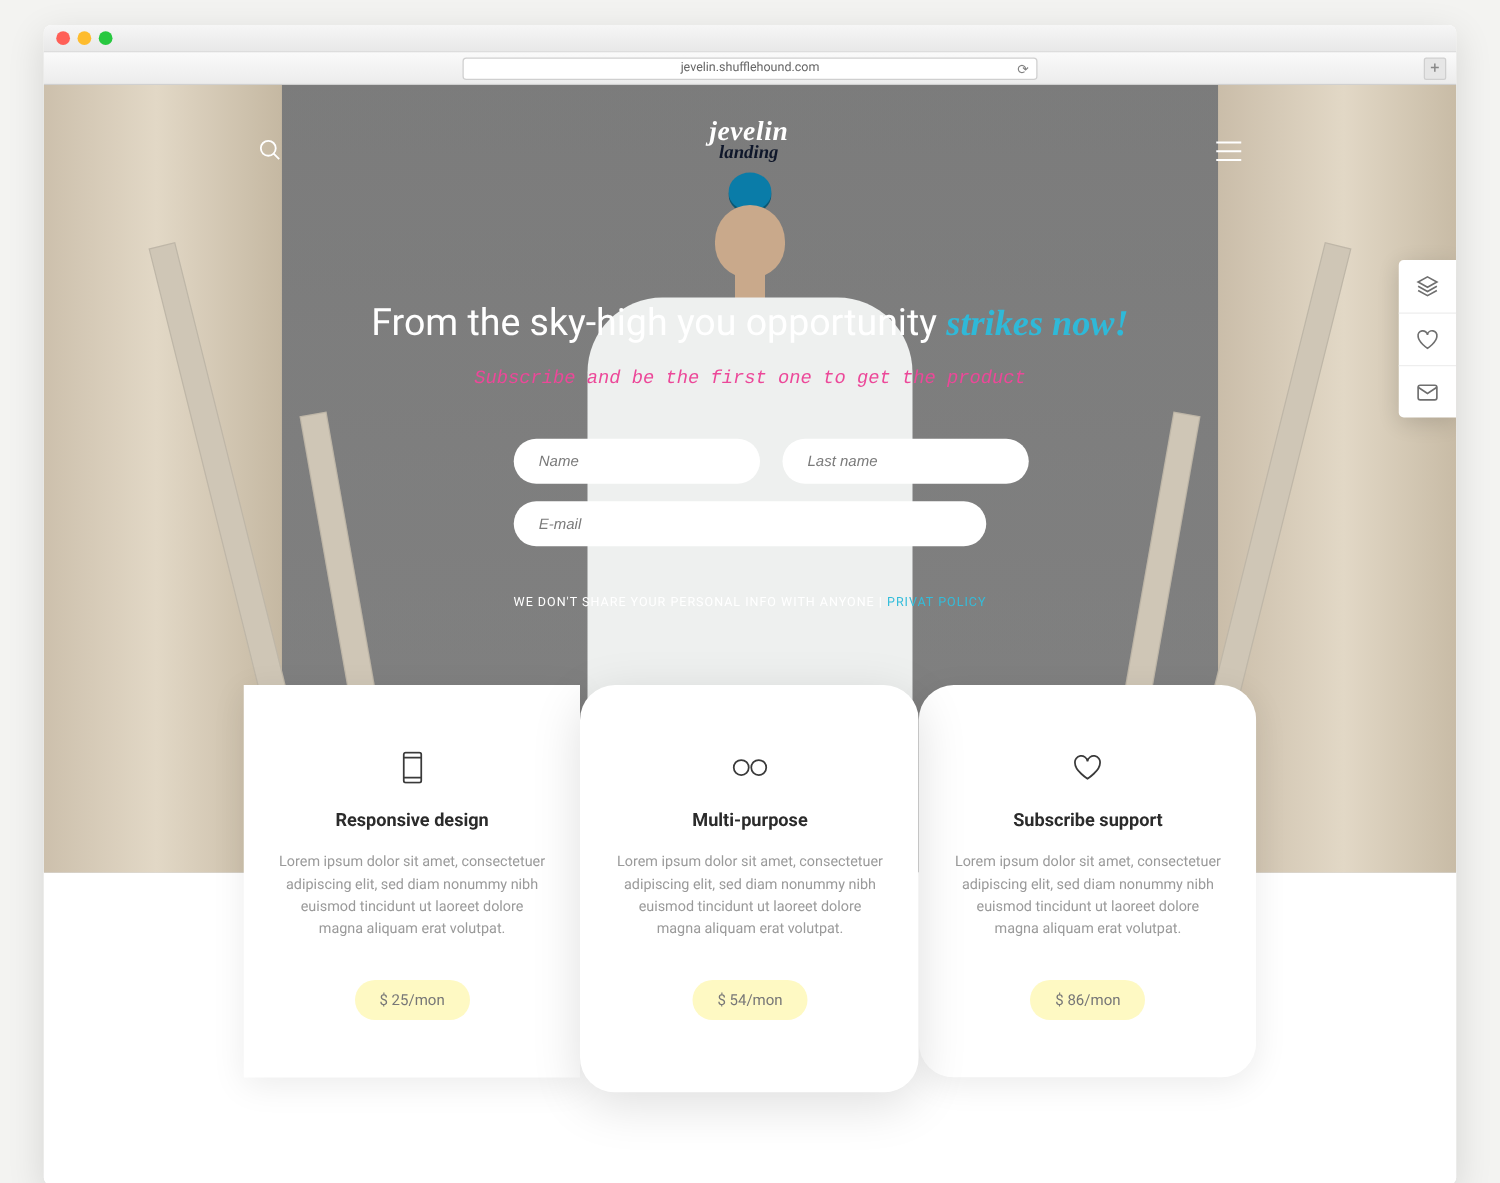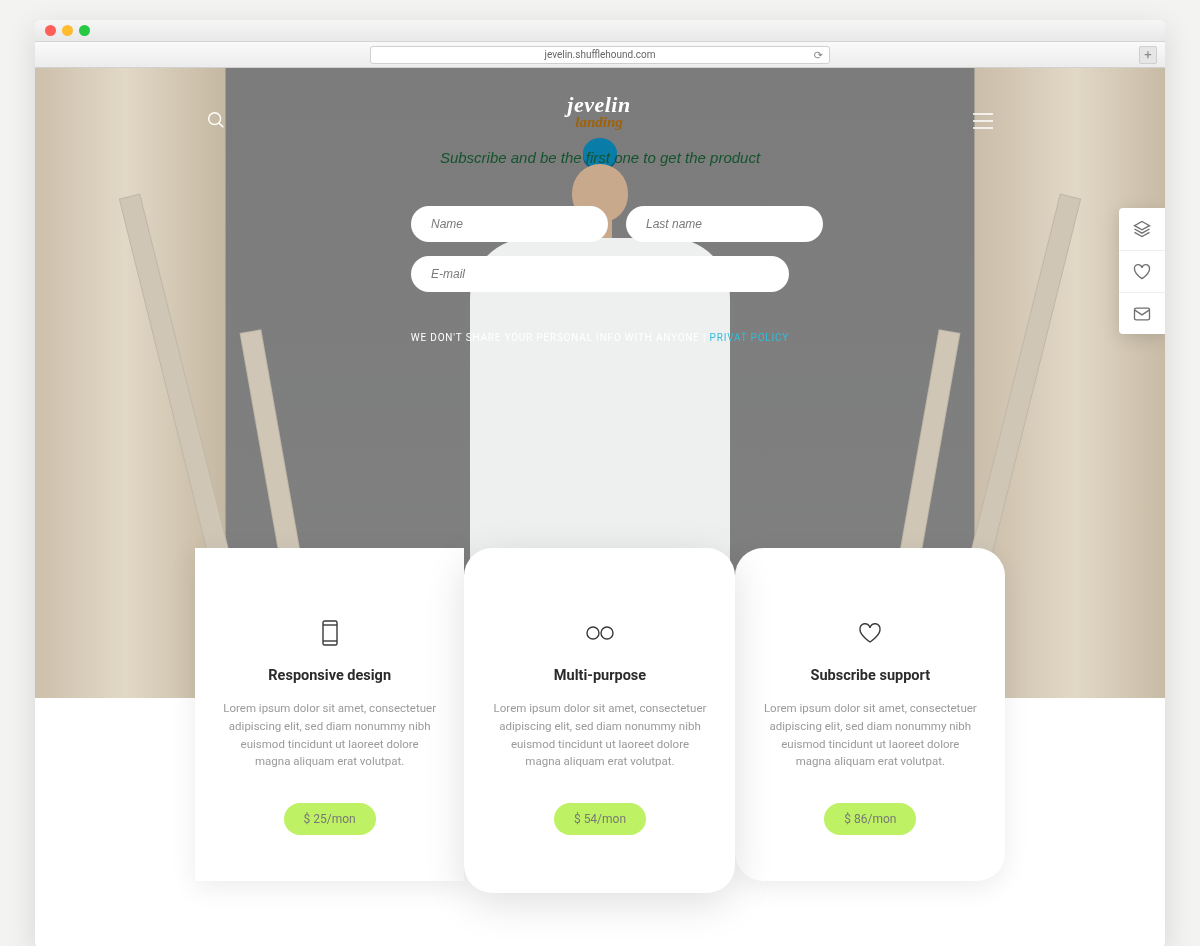--- a/index.html
+++ b/index.html
@@ -104,39 +104,39 @@
   .topbar{
     display:flex; align-items:flex-end; justify-content:space-between;
     padding:24px 170px 0;
   }
   .logo{ text-align:center; }
   .logo .w1{
     font-size:22px; font-weight:700; color:#fff; font-style:italic;
     letter-spacing:.5px; font-family:"Segoe Script","Brush Script MT",cursive;
   }
   .logo .w2{
-    font-size:15px; color:#a16207; font-style:italic; margin-top:-4px;
+    font-size:15px; color:#0f172a; font-style:italic; margin-top:-4px;
     font-family:"Segoe Script","Brush Script MT",cursive; font-weight:700;
   }
   .search-icon svg, .burger svg { display:block; }
   .burger{ cursor:pointer;}
   .search-icon{cursor:pointer;}
 
   .headline{
     text-align:center; margin-top:110px; color:#fff;
     font-size:30px; font-weight:400;
   }
   .headline .em{
     color:#2fb9d8; font-style:italic;
     font-family:"Segoe Script","Brush Script MT",cursive;
     font-weight:700; font-size:29px;
   }
   .sub{
-    text-align:center; color:#14532d; margin-top:18px;
-    font-family:Liberation Sans, sans-serif;
+    text-align:center; color:#ec4899; margin-top:18px;
+    font-family:Liberation Mono, monospace;
     font-style:italic; font-size:15px;
   }
 
   .form{
     width:378px; margin:40px auto 0;
   }
   .row{ display:flex; gap:18px; }
   .pill{
     flex:1; height:36px; border-radius:20px; background:#fff;
     border:none; padding:0 20px; font-size:12px; color:#222;
@@ -155,35 +155,35 @@
     letter-spacing:.8px; margin-top:40px;
   }
   .disclaimer a{ color:#33bddb; text-decoration:none;}
 
   
   .cards{
     position:absolute; left:50%; transform:translateX(-50%);
     top:480px; width:810px; display:flex;
   }
   .card{
-    flex:1; background:#fff; padding:71px 28px 46px;
+    flex:1; background:#fff; padding:52px 28px 46px;
     text-align:center;
   }
   .card + .card{ border-left:1px solid rgba(0,0,0,0);border-radius:28px;}
   .card.mid{
     box-shadow:0 10px 40px rgba(0,0,0,0.13);
     position:relative; z-index:2;
     margin-bottom:-12px; padding-bottom:58px;
   }
   .card:not(.mid){ box-shadow:0 6px 26px rgba(0,0,0,0.08);}
   .card-icon{ height:28px; display:flex; align-items:center; justify-content:center; margin-bottom:20px;}
   .card h3{ font-size:14.5px; font-weight:700; color:#2b2b2b; margin-bottom:16px;}
   .card p{ font-size:11.5px; color:#9a9a9a; line-height:1.55; margin-bottom:32px;}
   .price-pill{
-    display:inline-block; background:#bef264; color:#777; font-size:12px;
+    display:inline-block; background:#fef9c3; color:#777; font-size:12px;
     padding:9px 20px; border-radius:20px; cursor:pointer;
   }
 
   
   .sidewidget{
     position:absolute; right:0; top:140px;
     width:46px; background:#fff; border-radius:4px 0 0 4px;
     box-shadow:0 4px 18px rgba(0,0,0,.14);
     display:flex; flex-direction:column;
   }
@@ -250,20 +250,23 @@
           </div>
           <div class="burger">
             <svg width="24" height="20" viewBox="0 0 24 20">
                 <line x1="2" y1="3" x2="22" y2="3"></line>
                 <line x1="2" y1="10" x2="22" y2="10"></line>
                 <line x1="2" y1="17" x2="22" y2="17"></line>
               </svg>
           </div>
         </div>
 
+        <h1 class="headline">
+          <span>From the sky-high you opportunity </span><span class="em">strikes now!</span>
+        </h1>
         <div class="sub">Subscribe and be the first one to get the product</div>
 
         <form class="form">
           <div class="row">
             <input class="pill" placeholder="Name" style="">
             <input class="pill" placeholder="Last name" style="">
           </div>
           <input class="pill full" placeholder="E-mail" style="">
         </form>
 

